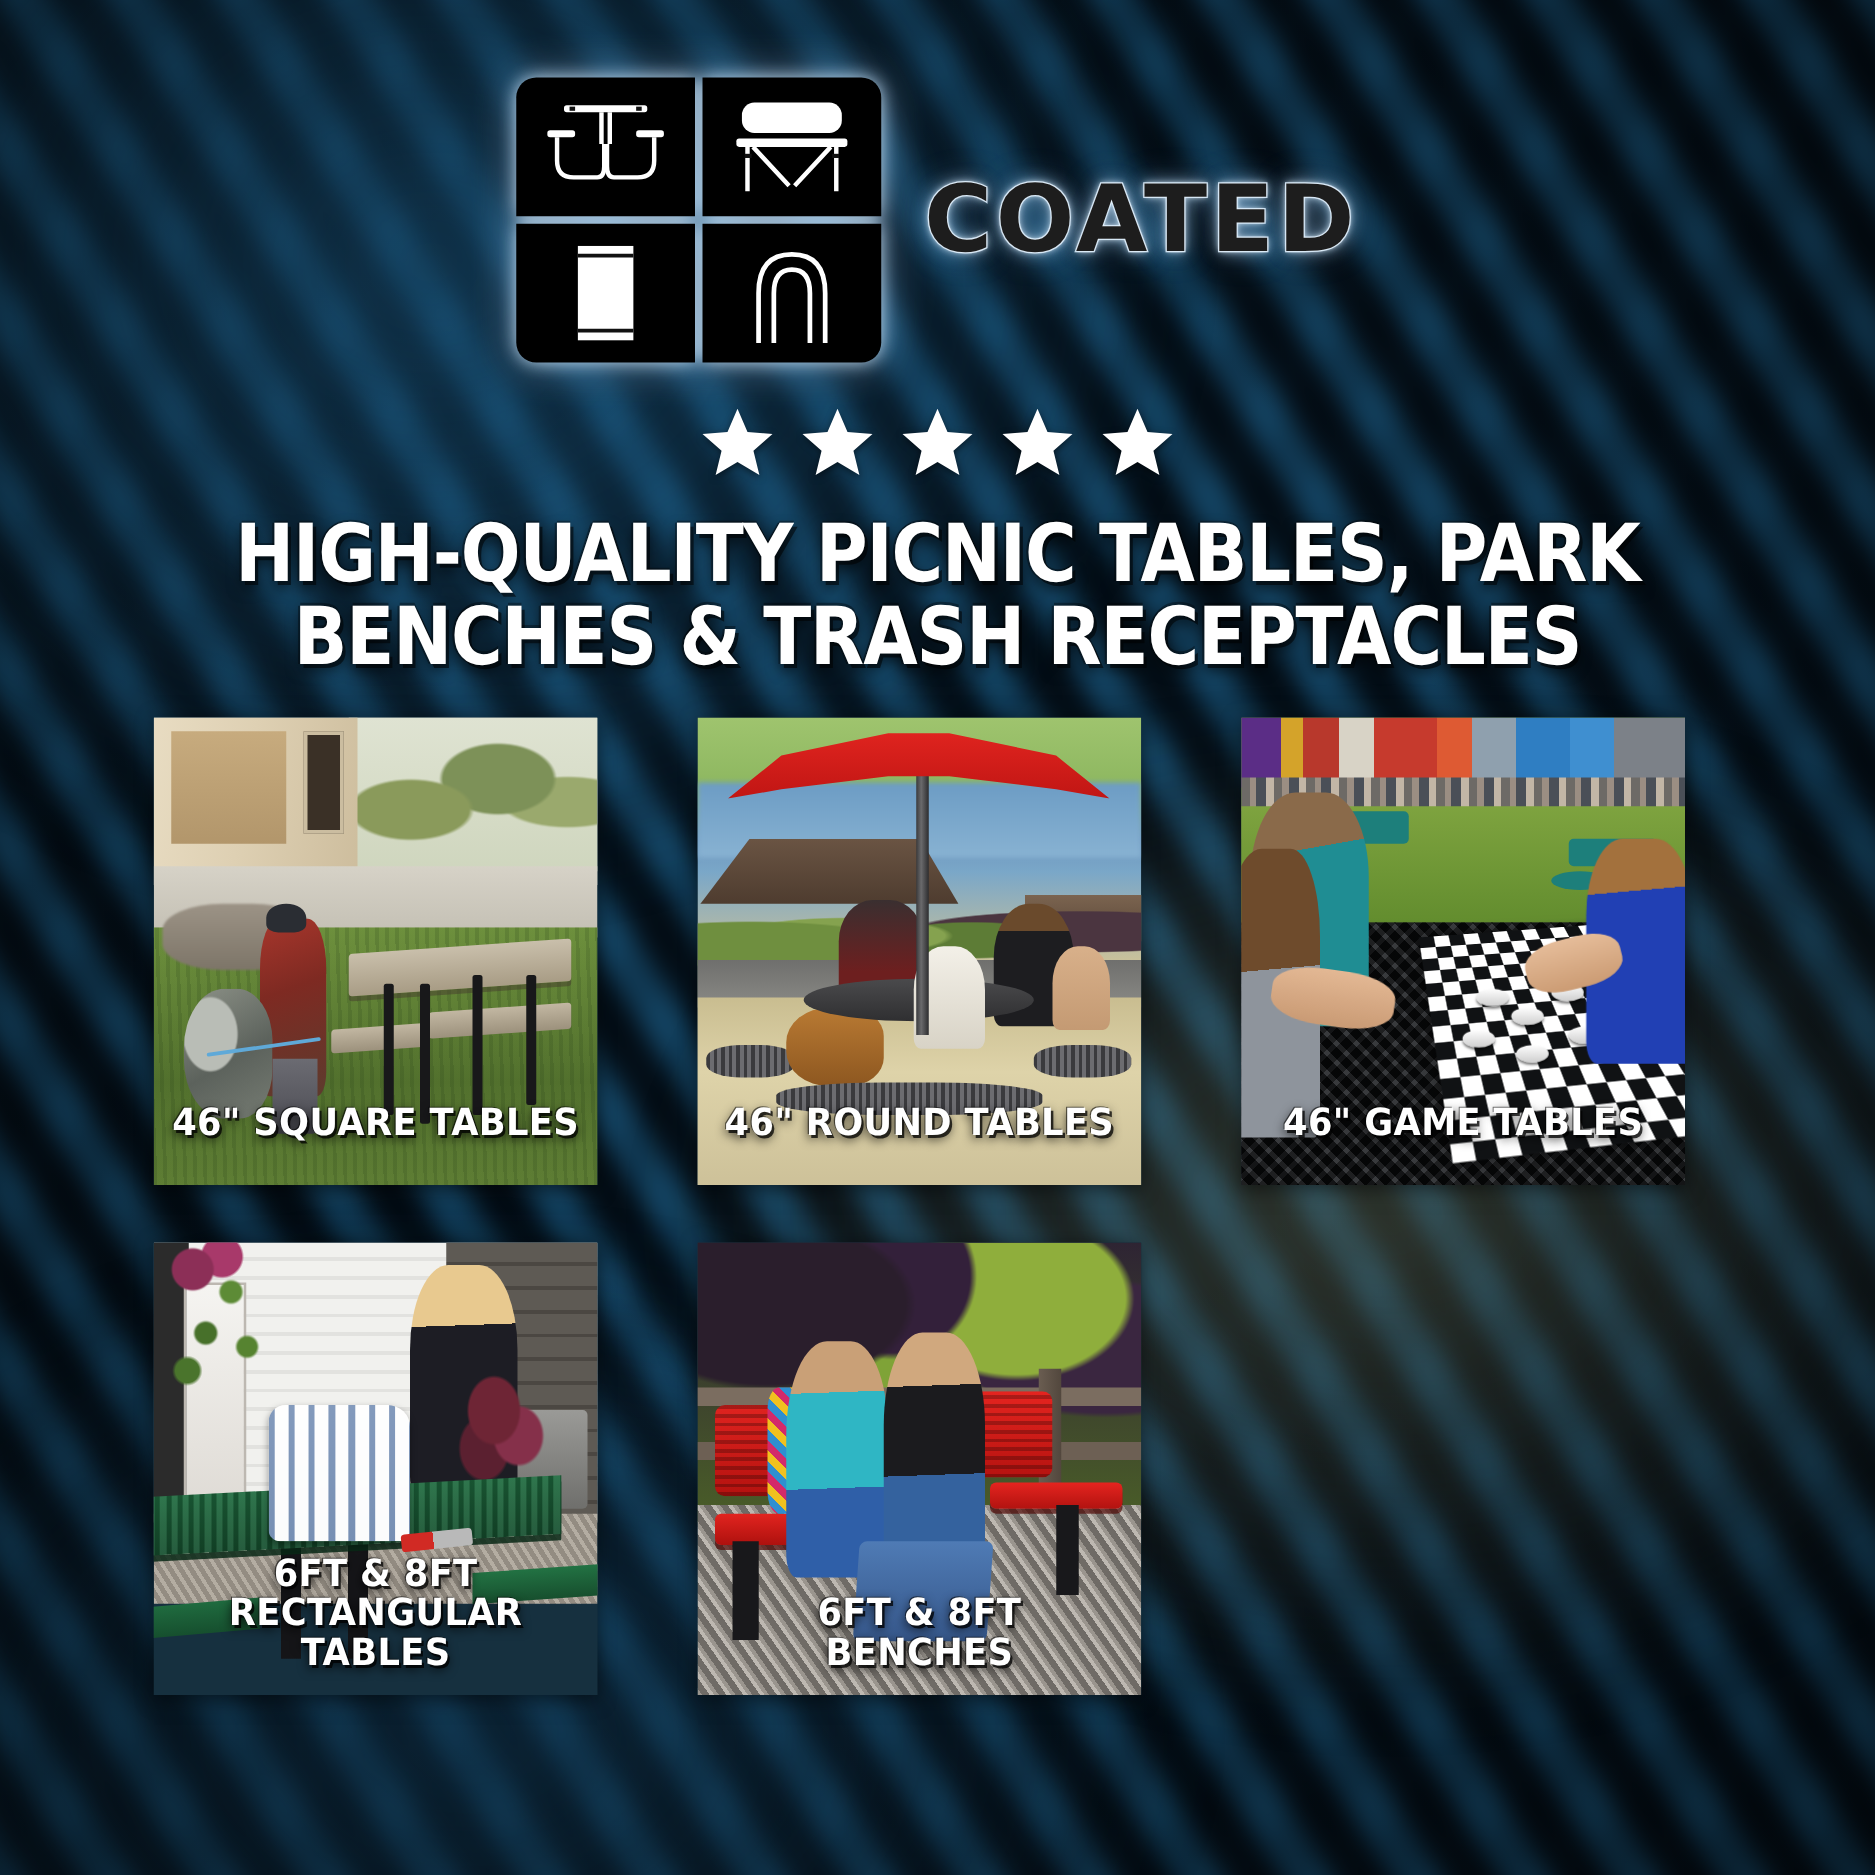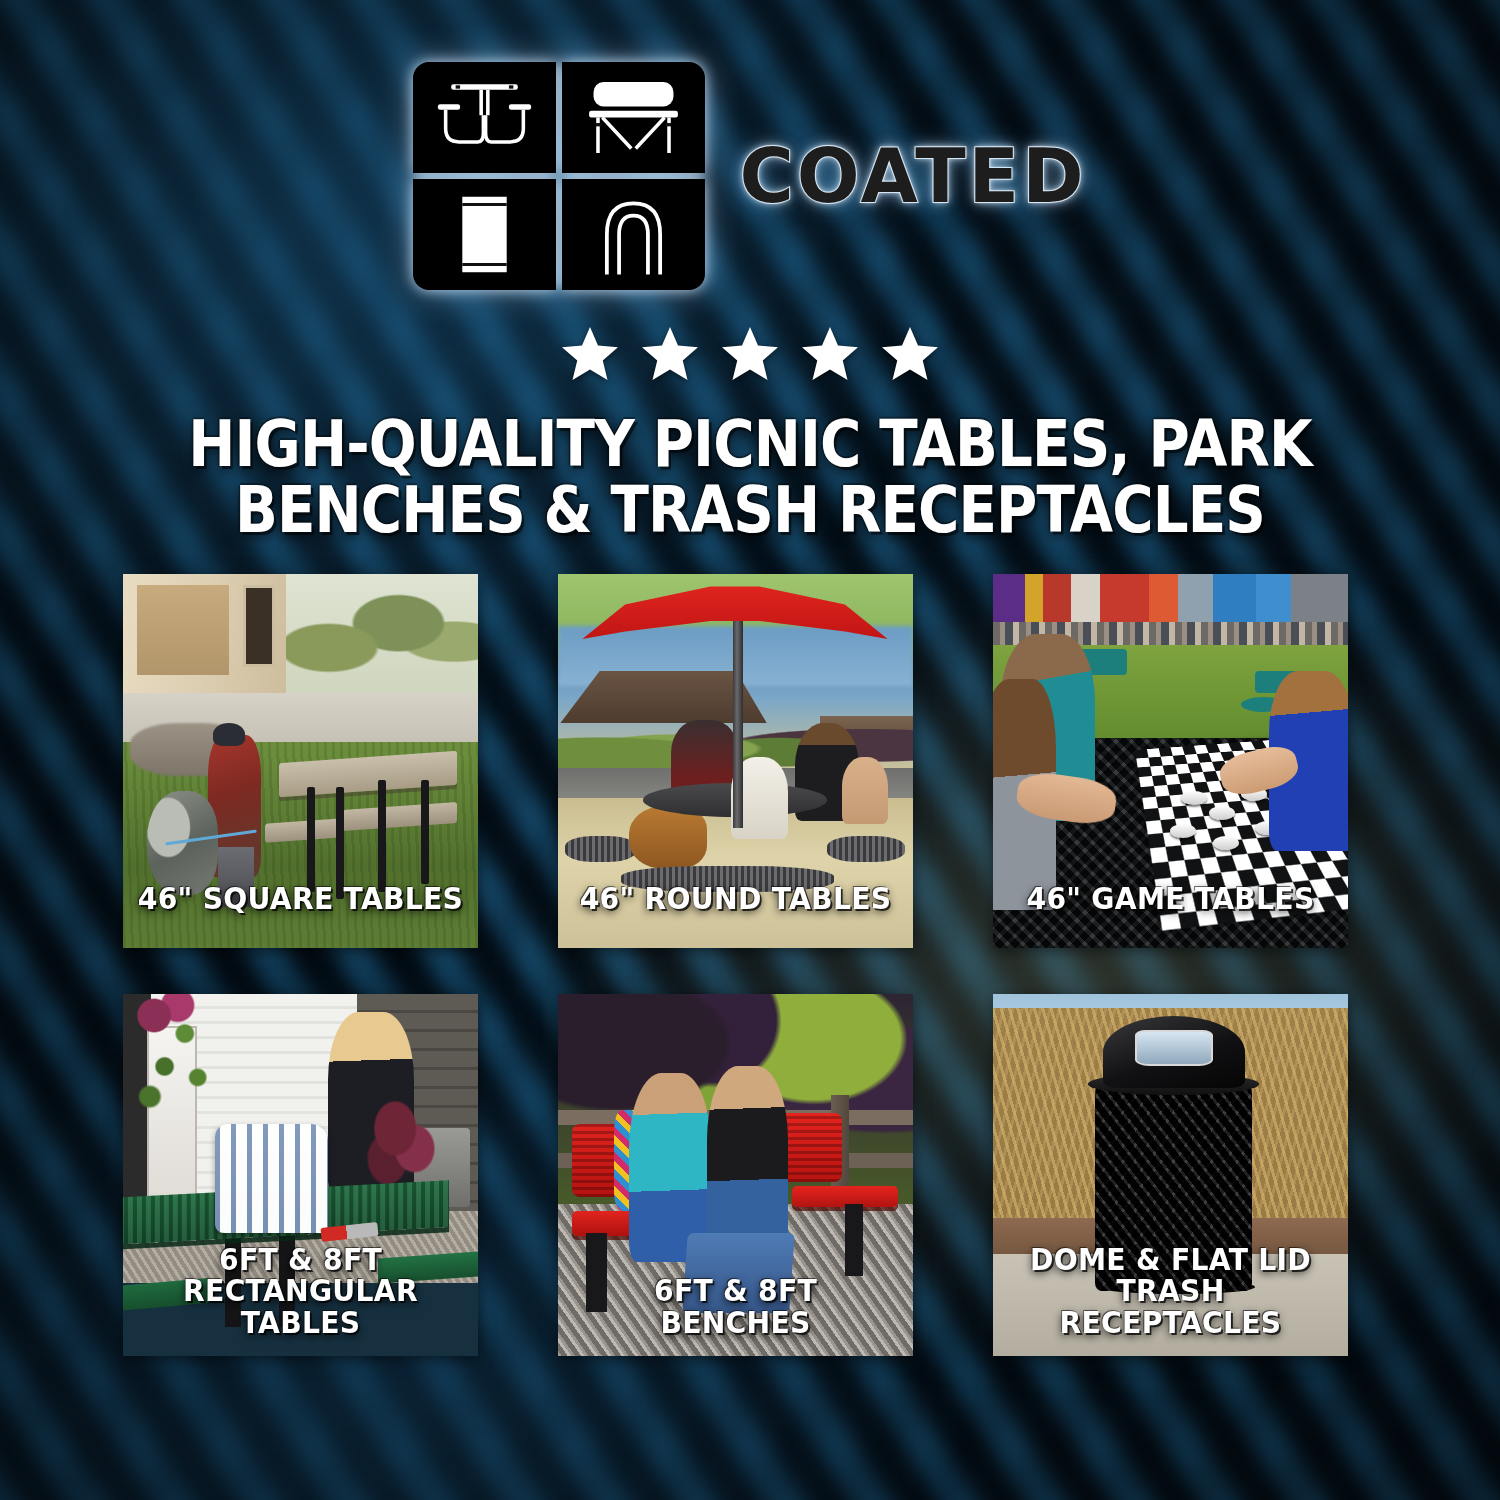--- a/index.html
+++ b/index.html
@@ -779,32 +779,15 @@
         <div class="c5-boy1"></div>
         <div class="c5-boy2"></div>
         <div class="c5-jeans"></div>
       </div>
       <div class="cap two-line">
         <span>6FT &amp; 8FT</span>
         <span>BENCHES</span>
       </div>
     </div>
 
-    <div class="card">
-      <div class="photo">
-        <div class="c6-sky sky"></div>
-        <div class="c6-grass"></div>
-        <div class="c6-mulch"></div>
-        <div class="c6-pad ground"></div>
-        <div class="c6-base"></div>
-        <div class="c6-body"></div>
-        <div class="c6-rim"></div>
-        <div class="c6-dome"></div>
-        <div class="c6-domehole"></div>
-      </div>
-      <div class="cap two-line">
-        <span>DOME &amp; FLAT LID</span>
-        <span>TRASH RECEPTACLES</span>
-      </div>
-    </div>
 
   </div>
 </div>
 
 </body></html>

